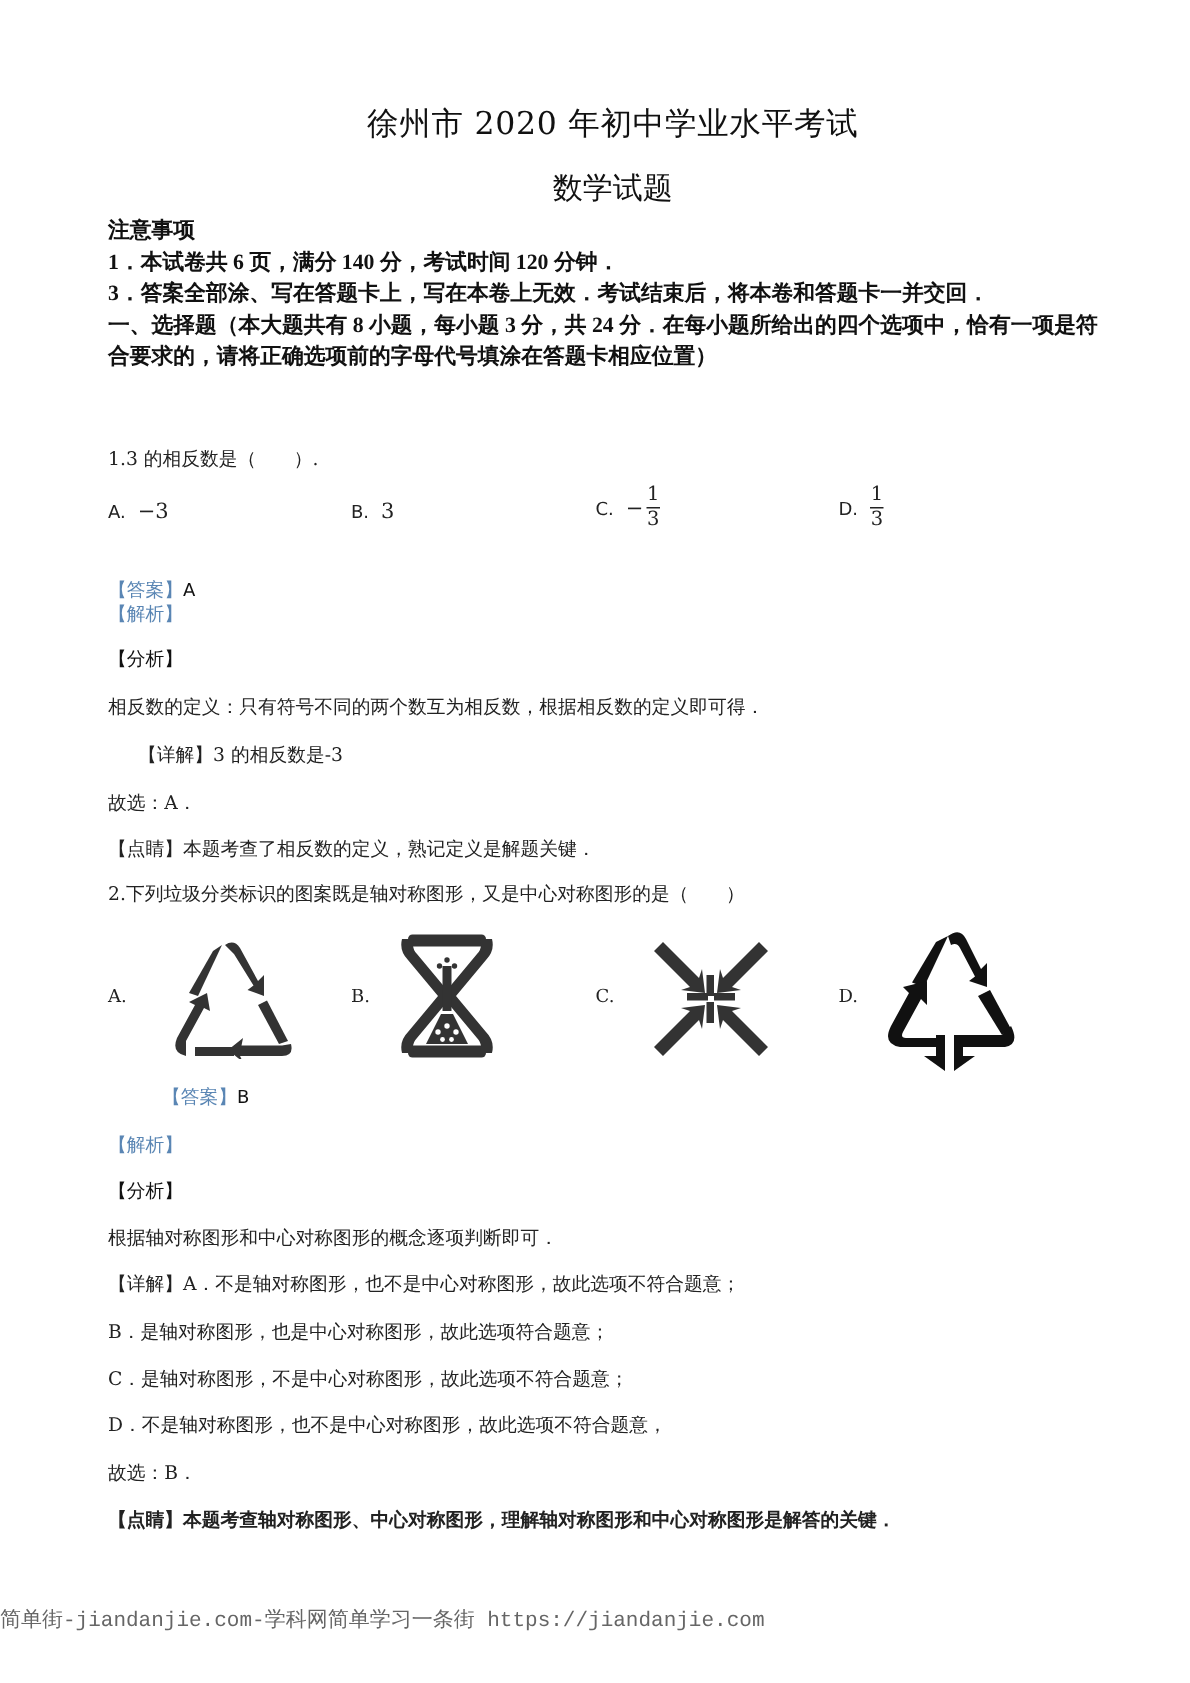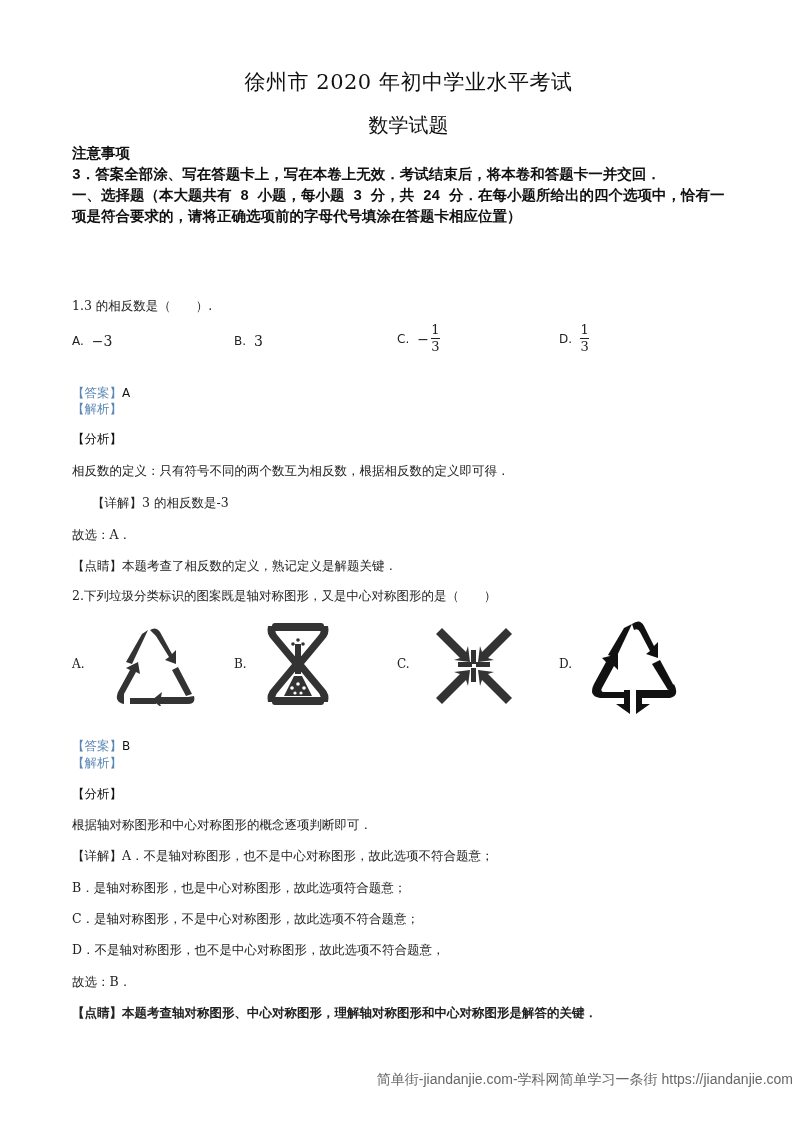--- a/index.html
+++ b/index.html
@@ -3,48 +3,49 @@
 <meta charset="utf-8">
 <style>
   * { margin: 0; padding: 0; box-sizing: border-box; }
   html, body { width: 793px; height: 1122px; background: #ffffff; }
   body { position: relative; font-family: "DejaVu Serif", "Liberation Serif", serif; color: #1a1a1a; overflow: hidden; }
 
   .title { position: absolute; left: 12px; width: 793px; text-align: center; font-weight: normal; font-family: "DejaVu Serif", serif; color: #111; }
   .t1 { top: 68px; font-size: 21px; letter-spacing: 0.5px; }
   .t2 { top: 112px; font-size: 20px; }
 
-  .notes { position: absolute; left: 72px; top: 144px; width: 660px; font-weight: bold; font-size: 14.5px; line-height: 21px; color: #111; font-family: Liberation Mono, monospace; }
+  .notes { position: absolute; left: 72px; top: 144px; width: 660px; font-weight: bold; font-size: 14.5px; line-height: 21px; color: #111; font-family: Liberation Serif, serif; }
   .notes div { white-space: normal; }
 
   .line { position: absolute; left: 72px; font-size: 12.5px; color: #222; white-space: nowrap; font-family: "DejaVu Serif", serif; }
   .blue-tag { color: #5a86b4; }
   .black-tag { color: #111; }
   .ans { font-family: "DejaVu Sans", sans-serif; font-size: 12px; color: #111; }
 
   .opt { position: absolute; font-size: 12px; color: #222; font-family: "DejaVu Sans", sans-serif; display: flex; align-items: center; }
   .opt .lbl { margin-right: 8px; }
   .opt .val { font-family: "DejaVu Serif", serif; font-size: 14px; }
   .frac { display: inline-flex; flex-direction: column; align-items: center; font-family: "DejaVu Serif", serif; font-size: 13px; line-height: 14px; }
   .frac .bar { width: 9px; height: 1px; background: #222; margin: 1px 0; }
   .minus { font-family: "DejaVu Serif", serif; font-size: 14px; margin-right: 2px; }
 
   .figopt { position: absolute; font-size: 12px; color: #222; font-family: "DejaVu Serif", serif; }
   .fig { position: absolute; }
 
-  .footer { position: absolute; left: 0; width: 793px; top: 1071px; text-align: right; font-size: 14px; color: #666; font-family: Liberation Sans, sans-serif; }
+  .footer { position: absolute; left: 0; width: 793px; top: 1071px; text-align: left; font-size: 14px; color: #666; font-family: Liberation Mono, monospace; }
 </style>
 </head>
 <body>
 
 <div class="title t1">徐州市 2020 年初中学业水平考试</div>
 <div class="title t2">数学试题</div>
 
 <div class="notes">
   <div>注意事项</div>
+  <div>1．本试卷共 6 页，满分 140 分，考试时间 120 分钟．</div>
   <div>3．答案全部涂、写在答题卡上，写在本卷上无效．考试结束后，将本卷和答题卡一并交回．</div>
   <div>一、选择题（本大题共有 8 小题，每小题 3 分，共 24 分．在每小题所给出的四个选项中，恰有一项是符合要求的，请将正确选项前的字母代号填涂在答题卡相应位置）</div>
 </div>
 
 <div class="line" style="top:298px;">1.3 的相反数是（　　）.</div>
 
 <div class="opt" style="left:72px; top:333px;">
   <span class="lbl">A.</span>
   <span class="val">−3</span>
 </div>
@@ -169,21 +170,21 @@
 
       <path d="M18,44 L14,40 L30,36 L30,52 L26,48 L14,70 Q12,74 16,74 L36,74 L36,80 L12,80 Q0,78 6,66 Z"></path>
 
       <polygon points="36,72 42,72 42,96 28,86 36,86"></polygon>
 
       <polygon points="48,72 54,72 54,86 62,86 48,96"></polygon>
     </g>
   </svg>
 </div>
 
-<div class="line" style="top:738px;">
+<div class="line" style="top:723px;margin-left:36px;">
   <span class="blue-tag">【答案】</span><span class="ans">B</span>
 </div>
 <div class="line" style="top:755px;">
   <span class="blue-tag">【解析】</span>
 </div>
 <div class="line" style="top:786px;">
   <span class="black-tag">【分析】</span>
 </div>
 <div class="line" style="top:817px;">根据轴对称图形和中心对称图形的概念逐项判断即可．</div>
 <div class="line" style="top:848px;">

